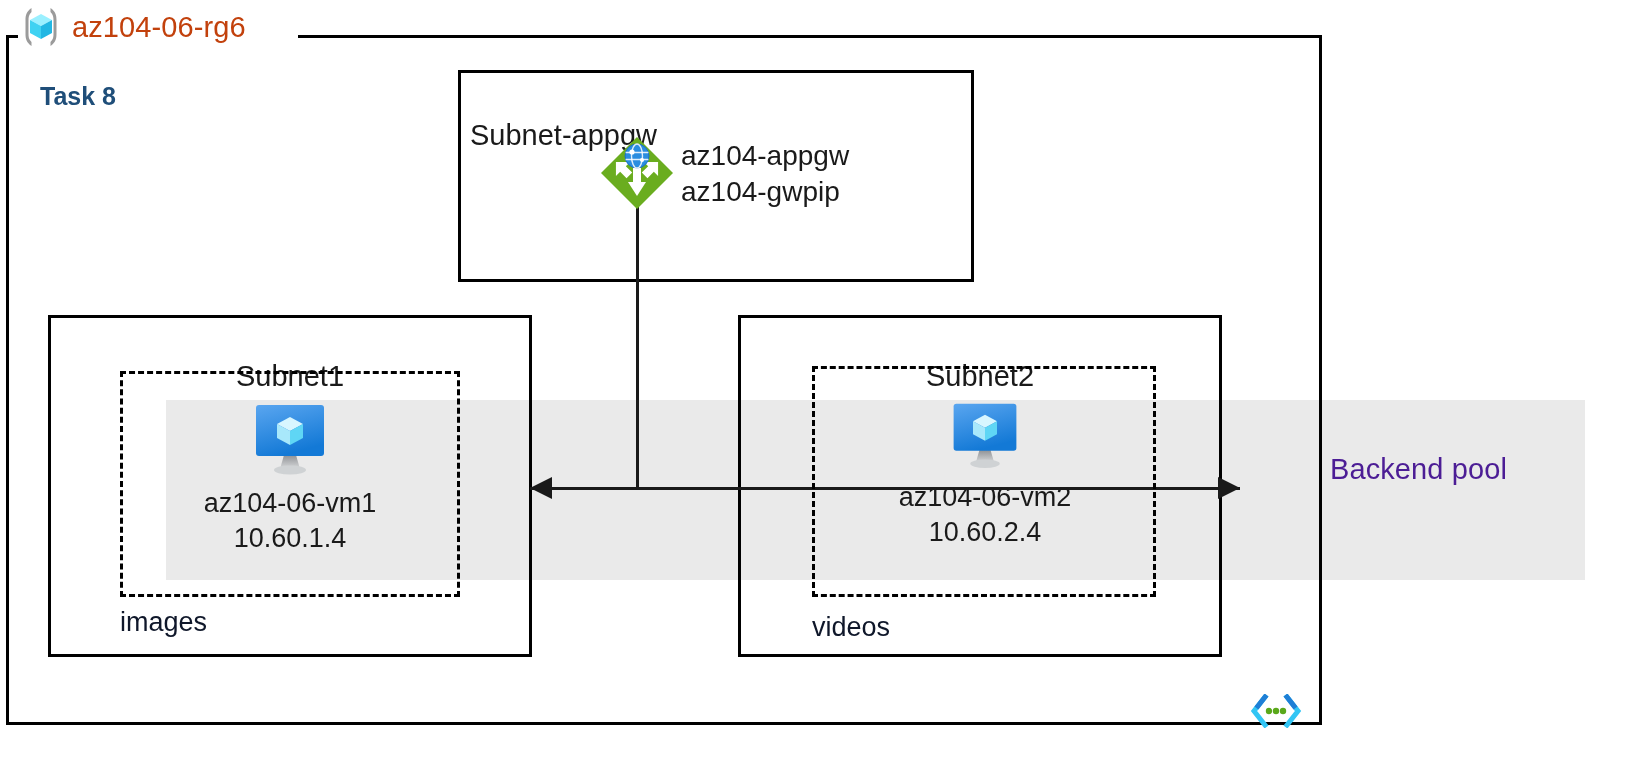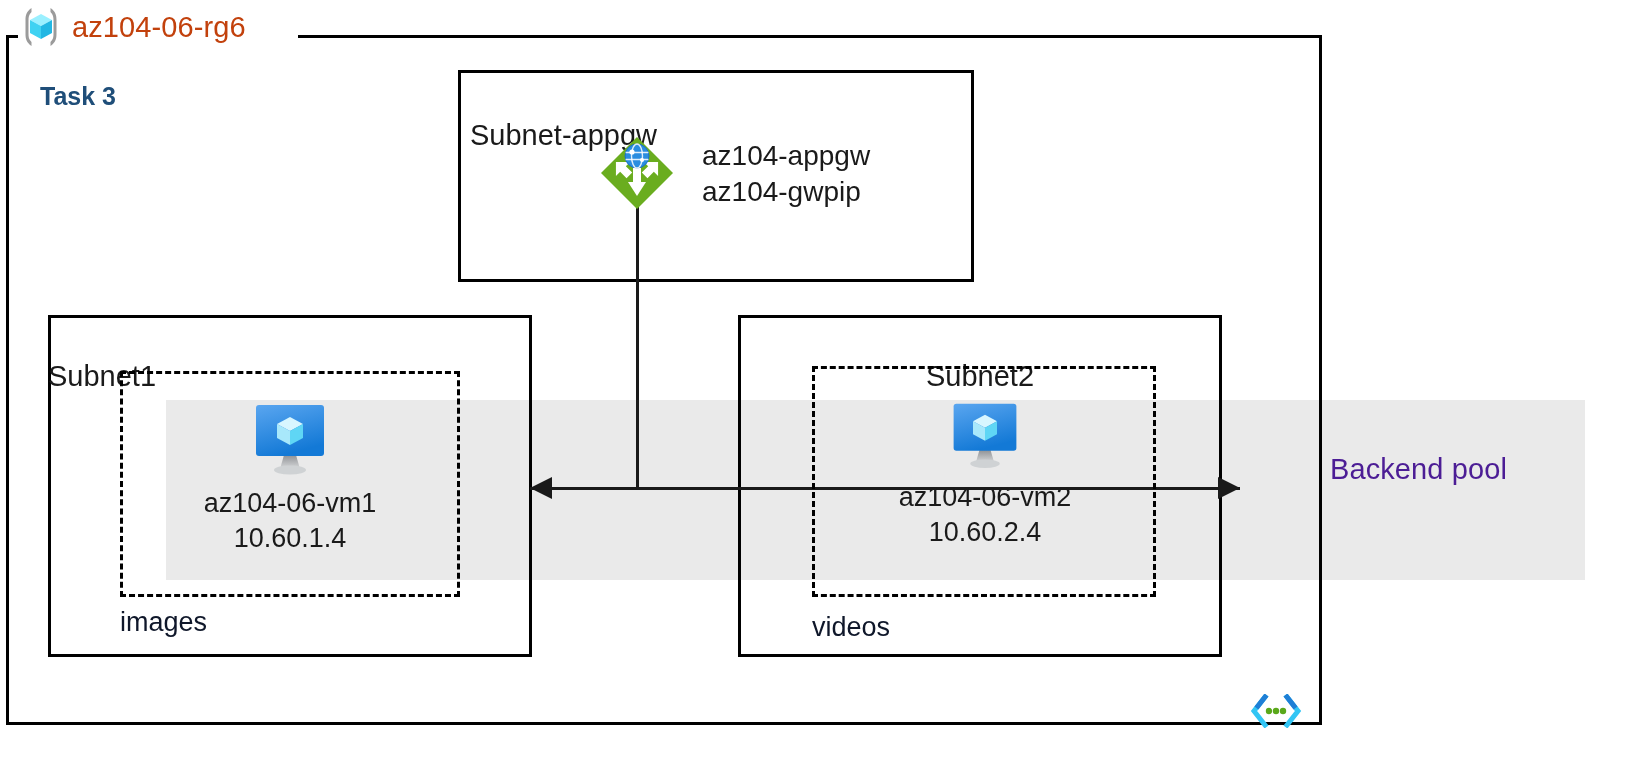--- a/index.html
+++ b/index.html
@@ -112,21 +112,21 @@
 
   .subnet-title {
     position: absolute;
     font-size: 29px;
     color: #1a1a1a;
     white-space: nowrap;
     z-index: 6;
     margin-top: 33px;
   }
   #subnet-appgw-title { left: 470px; top: 86px; }
-  #subnet1-title { left: 48px;  top: 327px; width: 484px; text-align: left; }
+  #subnet1-title { left: 48px;  top: 327px; width: 484px; text-align: center; }
   #subnet2-title { left: 738px; top: 327px; width: 484px; text-align: center; }
 
   
   .dashed-box {
     position: absolute;
     border: 3px dashed #000000;
     box-sizing: border-box;
     background: transparent;
     z-index: 6;
   }
@@ -166,21 +166,21 @@
   .vm-text { margin-top: 8px; text-align: center; }
 
   
   #appgw-node {
     position: absolute;
     left: 598px;
     top: 134px;
     z-index: 7;
     display: flex;
     align-items: flex-start;
-    gap: 26px;
+    gap: 5px;
   }
   .appgw-labels {
     padding-top: 4px;
   }
   .appgw-line {
     font-size: 28px;
     color: #1a1a1a;
     line-height: 1.28;
     white-space: nowrap;
   }
@@ -248,21 +248,21 @@
         <path d="M21 10 L32 16 L21 22 L10 16 Z" fill="#9bf0ff"></path>
 
         <path d="M10 16 L21 22 L21 35 L10 29 Z" fill="#3fd2f2"></path>
 
         <path d="M32 16 L21 22 L21 35 L32 29 Z" fill="#22b7e3"></path>
       </svg>
     </span>
     <span class="rg-title">az104-06-rg6</span>
   </div>
 
-  <div class="task-label">Task 3</div>
+  <div class="task-label">Task 8</div>
 
   <div class="subnet-box" id="subnet-appgw-box"></div>
   <div class="subnet-title" id="subnet-appgw-title">Subnet-appgw</div>
 
   <div id="appgw-node">
     <span>
       <svg width="78" height="78" viewBox="0 0 78 78" xmlns="http://www.w3.org/2000/svg">
 
         <polygon points="39,3 75,39 39,75 3,39" fill="#6aad1f"></polygon>
 

